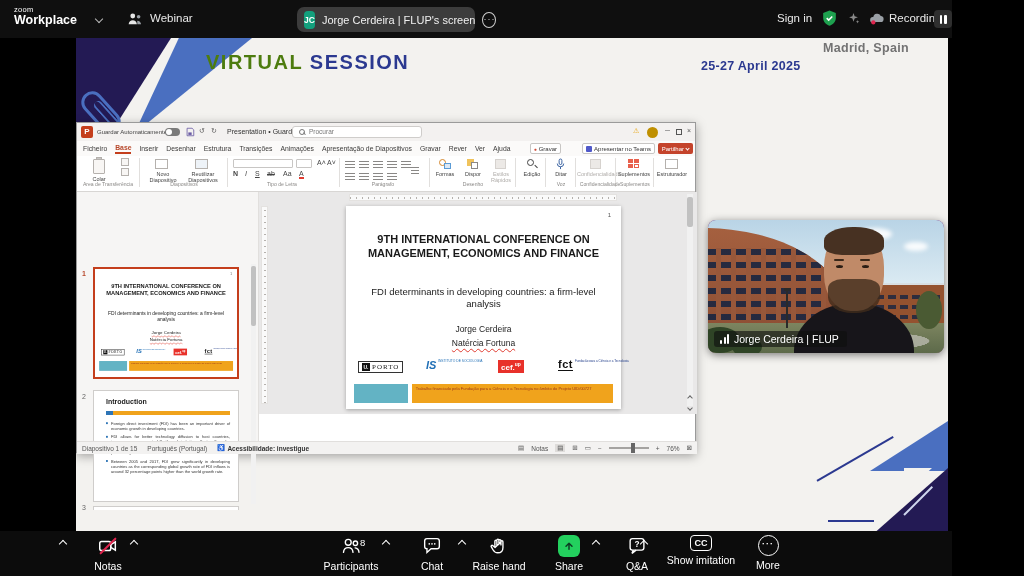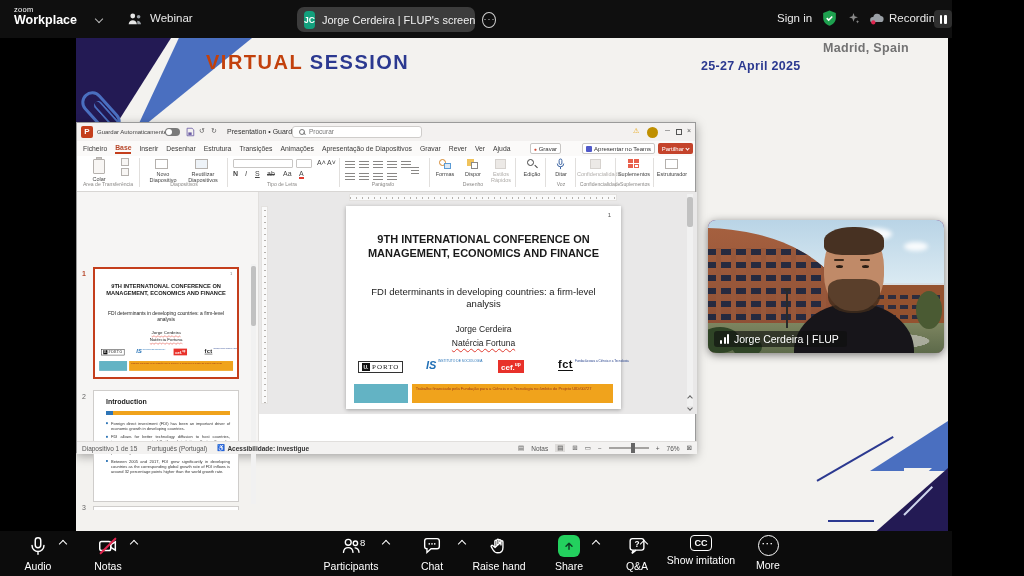--- a/index.html
+++ b/index.html
@@ -18,21 +18,21 @@
   #screen-tab { position:absolute; left:297px; top:7px; width:178px; height:25px; background:#3c3c3c; border-radius:7px; display:flex; align-items:center; padding:0 7px; gap:7px; }
   .jc-avatar { width:18px; height:18px; border-radius:4px; background:#13a07d; color:#fff; font-size:8.5px; font-weight:bold; display:flex; align-items:center; justify-content:center; }
   .tab-label { color:#f0f0f0; font-size:11px; white-space:nowrap; }
   .circle-ellipsis { width:16px; height:16px; border:1.2px solid #cfcfcf; border-radius:50%; color:#cfcfcf; font-size:9px; line-height:13px; text-align:center; letter-spacing:1px; }
   .ctrl-btn { position:absolute; width:18px; height:18px; background:#2f2f2f; border-radius:4px; display:flex; align-items:center; justify-content:center; gap:2px; }
   .pause-bar { width:2.5px; height:9px; background:#fff; border-radius:1px; }
   .stop-sq { width:8px; height:8px; background:#fff; border-radius:1.5px; }
 
   
   #share { position:absolute; left:76px; top:38px; width:872px; height:493px; background:#f3f2ef; overflow:hidden; }
-  .banner-word1 { color:#c2410c; }
+  .banner-word1 { color:#4d7c0f; }
   .banner-word2 { color:#2b3990; }
   #banner-title { position:absolute; left:130px; top:13px; font-size:20px; font-weight:bold; letter-spacing:1.5px; }
   #banner-date { position:absolute; left:625px; top:21px; font-size:12.5px; font-weight:bold; color:#2b3990; letter-spacing:.3px; }
   #banner-loc { position:absolute; left:747px; top:3px; font-size:12.5px; font-weight:bold; color:#737373; letter-spacing:.3px; }
 
   
   .tri { position:absolute; }
   #clip-outer { position:absolute; left:14px; top:50px; width:22px; height:48px; border:3px solid #4a6fc0; border-radius:11px; transform:rotate(-42deg); background:transparent; }
   #clip-inner { position:absolute; left:6px; top:10px; width:9px; height:34px; border:2px solid #4a6fc0; border-radius:5px; border-top:none; }
   .thinline { position:absolute; background:#2b3990; height:1.5px; }
@@ -525,27 +525,20 @@
         <div style="height:4px;"></div>
           <div style="height:7px;"></div>
           <div style="height:10px;"></div>
       </span>
       <span>Jorge Cerdeira | FLUP</span>
     </div>
   </div>
 
   <div id="bottombar">
 
-    <div class="tb-item" style="left:3px;">
-      <svg width="22" height="22" viewBox="0 0 24 24" fill="none" stroke="#fff" stroke-width="1.6" stroke-linecap="round">
-        <rect x="9" y="3" width="6" height="11" rx="3"></rect>
-        <path d="M5.5 11.5a6.5 6.5 0 0 0 13 0M12 18v3"></path>
-      </svg>
-      <span class="tb-label">Audio</span>
-    </div>
     <span class="chev chev-up tb-chev" style="left:60px;"></span>
 
     <div class="tb-item" style="left:73px;">
       <svg width="22" height="22" viewBox="0 0 24 24" fill="none" stroke="#fff" stroke-width="1.6" stroke-linecap="round">
         <rect x="3" y="7" width="12" height="10" rx="2"></rect>
         <path d="M15 10.5l5-3v9l-5-3z"></path>
         <line x1="4" y1="20" x2="20" y2="4" stroke="#e0254e" stroke-width="2.2"></line>
       </svg>
       <span class="tb-label">Notas</span>
     </div>

